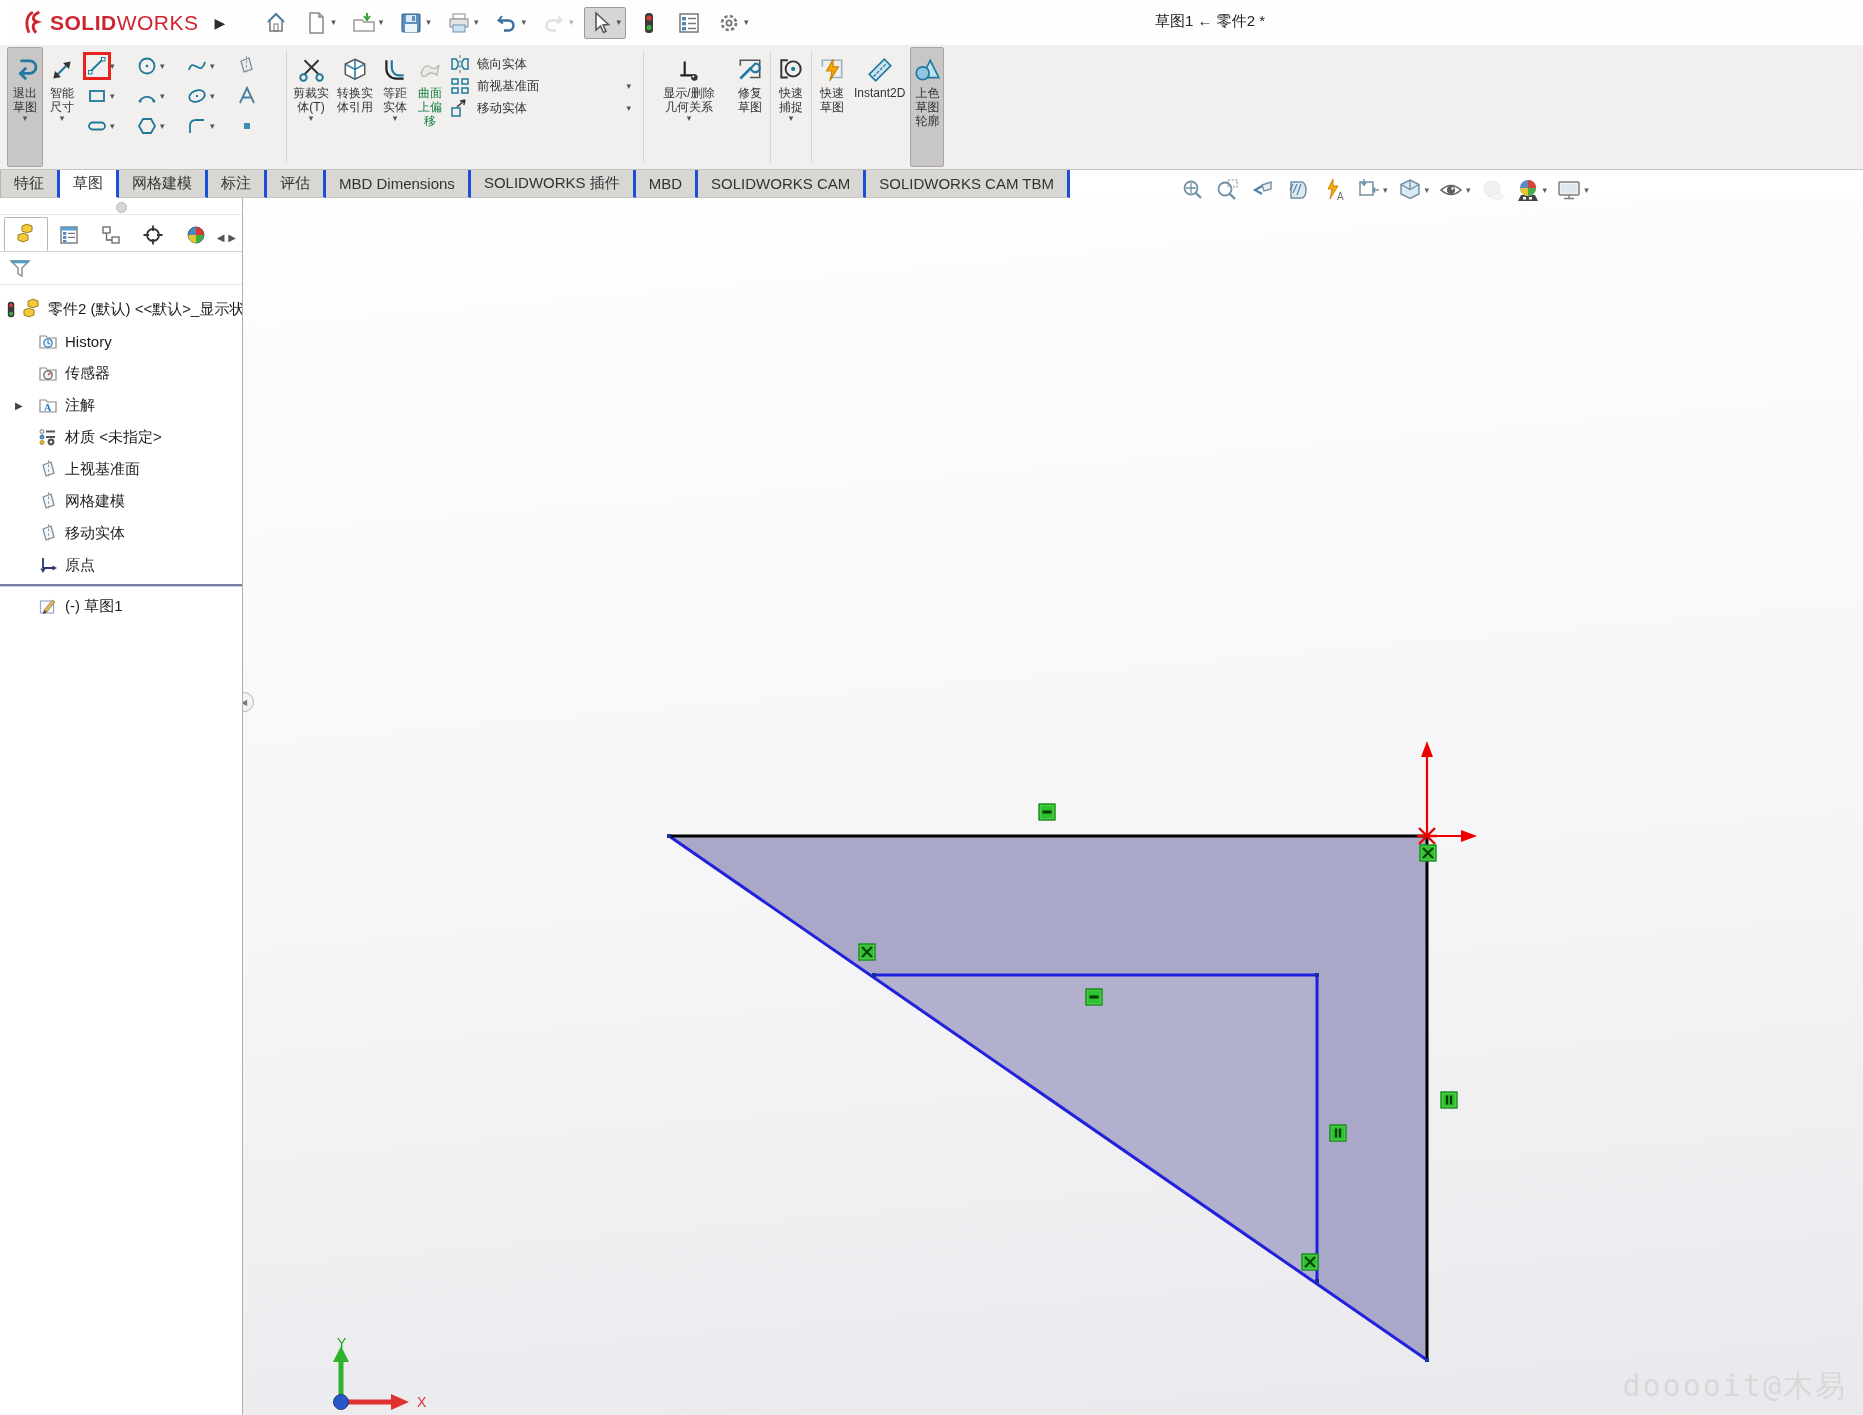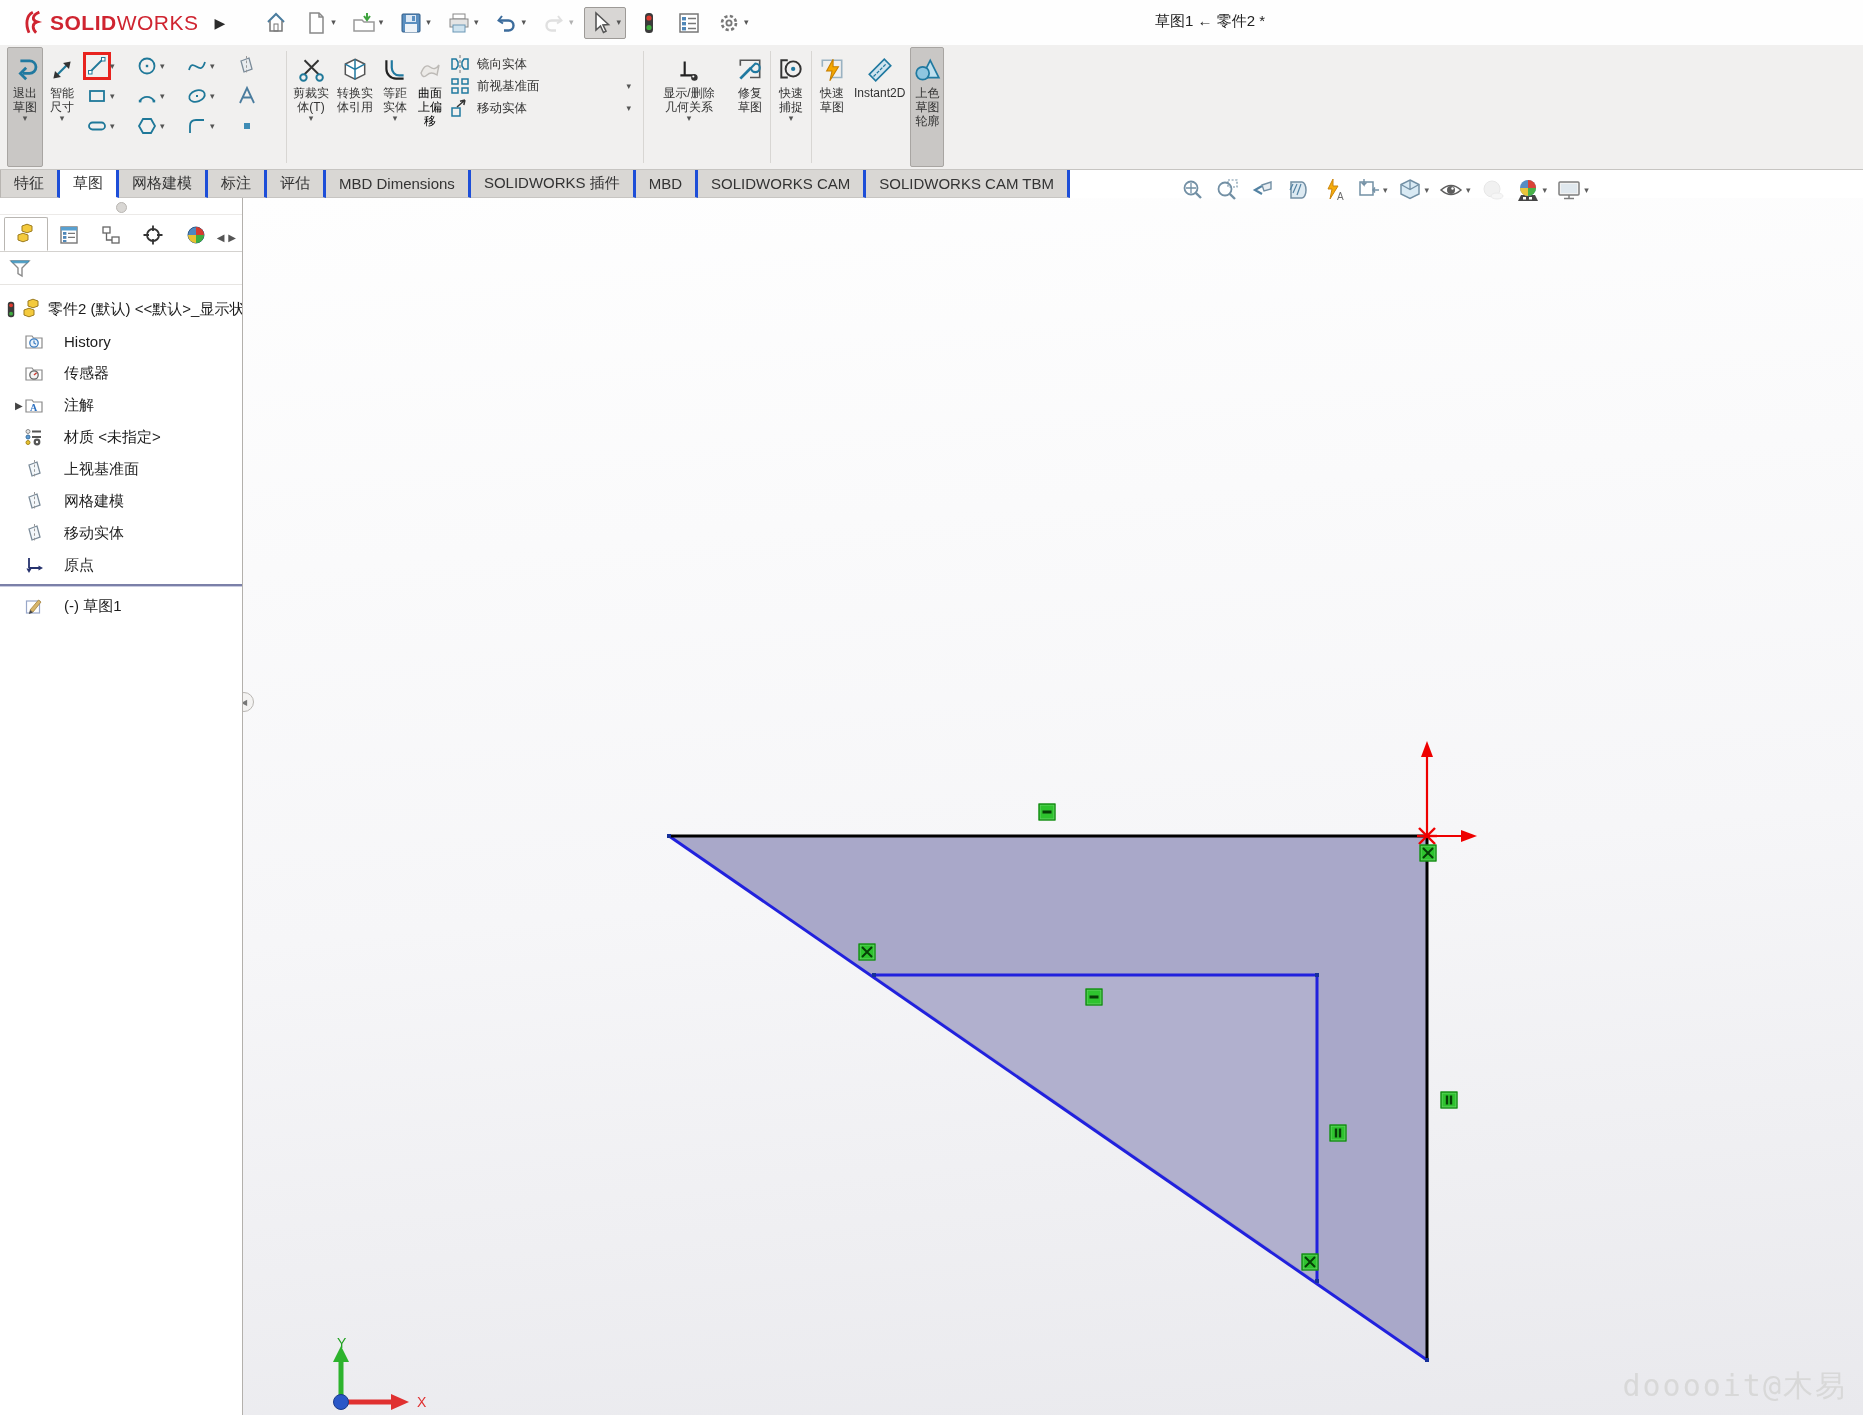--- a/index.html
+++ b/index.html
@@ -16,21 +16,21 @@
   .qa{display:flex;align-items:center;margin-left:34px;gap:6px;}
   .qa-btn{display:flex;align-items:center;gap:3px;padding:3px 4px;border:1px solid transparent;border-radius:2px;}
   .qa-btn.active{background:#d8d6d4;border-color:#9d9a97;}
   .qa-btn.disabled{opacity:.45;}
   .title{position:absolute;left:1050px;top:12px;width:300px;text-align:center;font-size:15px;color:#222;}
   
   .ribbon{position:absolute;left:0;top:45px;width:100%;height:125px;background:#f1f0ef;border-bottom:1px solid #c7c5c2;display:flex;align-items:stretch;padding-left:6px;box-sizing:border-box;}
   .rb-big{display:flex;flex-direction:column;align-items:center;justify-content:flex-start;font-size:12px;line-height:14px;color:#333;padding:6px 2px 2px;margin:2px 1px;border:1px solid transparent;border-radius:2px;}
   .rb-big .ic{height:32px;display:flex;align-items:center;}
   .rb-big.pressed{background:#c9c7c5;border-color:#a8a5a2;}
-  .rb-big.disabled{color:#000000;}
+  .rb-big.disabled{color:#15803d;}
   .rb-sep{width:1px;background:#d8d6d3;margin:6px 2px;}
   .shape-grid{display:grid;grid-template-columns:repeat(4,50px);grid-auto-rows:30px;align-content:start;margin:6px 2px 0 2px;}
   .sg-cell{display:flex;align-items:center;gap:2px;padding-left:4px;}
   .sg-ic{width:22px;height:22px;}
   .redbox{outline:3px solid #e8231e;outline-offset:0px;}
   .mir-col{display:flex;flex-direction:column;justify-content:flex-start;margin:8px 2px;width:190px;gap:0;}
   .mir-row{display:flex;align-items:center;gap:6px;font-size:12.5px;color:#333;}
   .mir-row .mi{width:22px;height:22px;}
   .mir-row .dd{margin-left:auto;margin-right:8px;}
   
@@ -47,21 +47,21 @@
   
   .panel{position:absolute;left:0;top:0;width:243px;height:100%;background:#fff;border-right:1px solid #b3b0ac;box-sizing:border-box;}
   .panel-grip{height:16px;position:relative;border-bottom:1px solid #eceae8;}
   .panel-grip::after{content:"";position:absolute;left:50%;top:4px;width:9px;height:9px;margin-left:-5px;border-radius:50%;background:#d9d7d4;border:1px solid #b9b6b2;}
   .panel-tabs{height:36px;display:flex;align-items:flex-end;padding-left:4px;border-bottom:1px solid #d4d2cf;}
   .ptab{width:44px;height:32px;display:flex;align-items:center;justify-content:center;}
   .ptab.active{background:#fff;border:1px solid #b9b6b2;border-bottom-color:#fff;border-radius:2px 2px 0 0;}
   .ptab-nav{margin-left:auto;display:flex;gap:4px;padding:0 6px 8px 0;color:#555;font-size:10px;}
   .panel-filter{height:32px;display:flex;align-items:center;padding-left:8px;border-bottom:1px solid #e7e5e2;}
   .tree{padding-top:8px;font-size:15px;color:#1c1c1c;}
-  .trow{height:32px;display:flex;align-items:center;gap:20px;padding-left:24px;position:relative;}
+  .trow{height:32px;display:flex;align-items:center;gap:7px;padding-left:38px;position:relative;}
   .trow.root{padding-left:6px;gap:5px;}
   .trow .exp{position:absolute;left:15px;font-size:10px;color:#444;}
   .row-label{white-space:nowrap;overflow:hidden;}
   .rollback{height:0;border-top:2px solid #7b80a8;border-bottom:1px solid #c8cbe0;margin:3px 0;}
   
   .canvas{position:absolute;left:243px;top:0;width:1620px;height:1217px;background:linear-gradient(175deg,#fefefe 0%,#f6f6f8 55%,#e9e9ed 100%);overflow:hidden;}
   .collapse-tab{position:absolute;left:-9px;top:494px;width:18px;height:18px;border-radius:50%;background:#f4f3f2;border:1px solid #b9b6b2;display:flex;align-items:center;justify-content:center;font-size:8px;color:#777;z-index:5;}
   .constraint{position:absolute;width:17px;height:17px;background:#2ec32e;border:1px solid #127a12;box-sizing:border-box;transform:translate(-50%,-50%);display:flex;align-items:center;justify-content:center;box-shadow:inset 0 0 0 1px rgba(255,255,255,.28);}
   .watermark{position:absolute;right:16px;bottom:8px;font-family:"DejaVu Sans Mono","Liberation Mono",monospace;font-size:30px;color:#d8d8d8;letter-spacing:2px;}
   .triad{position:absolute;left:48px;top:1136px;}

